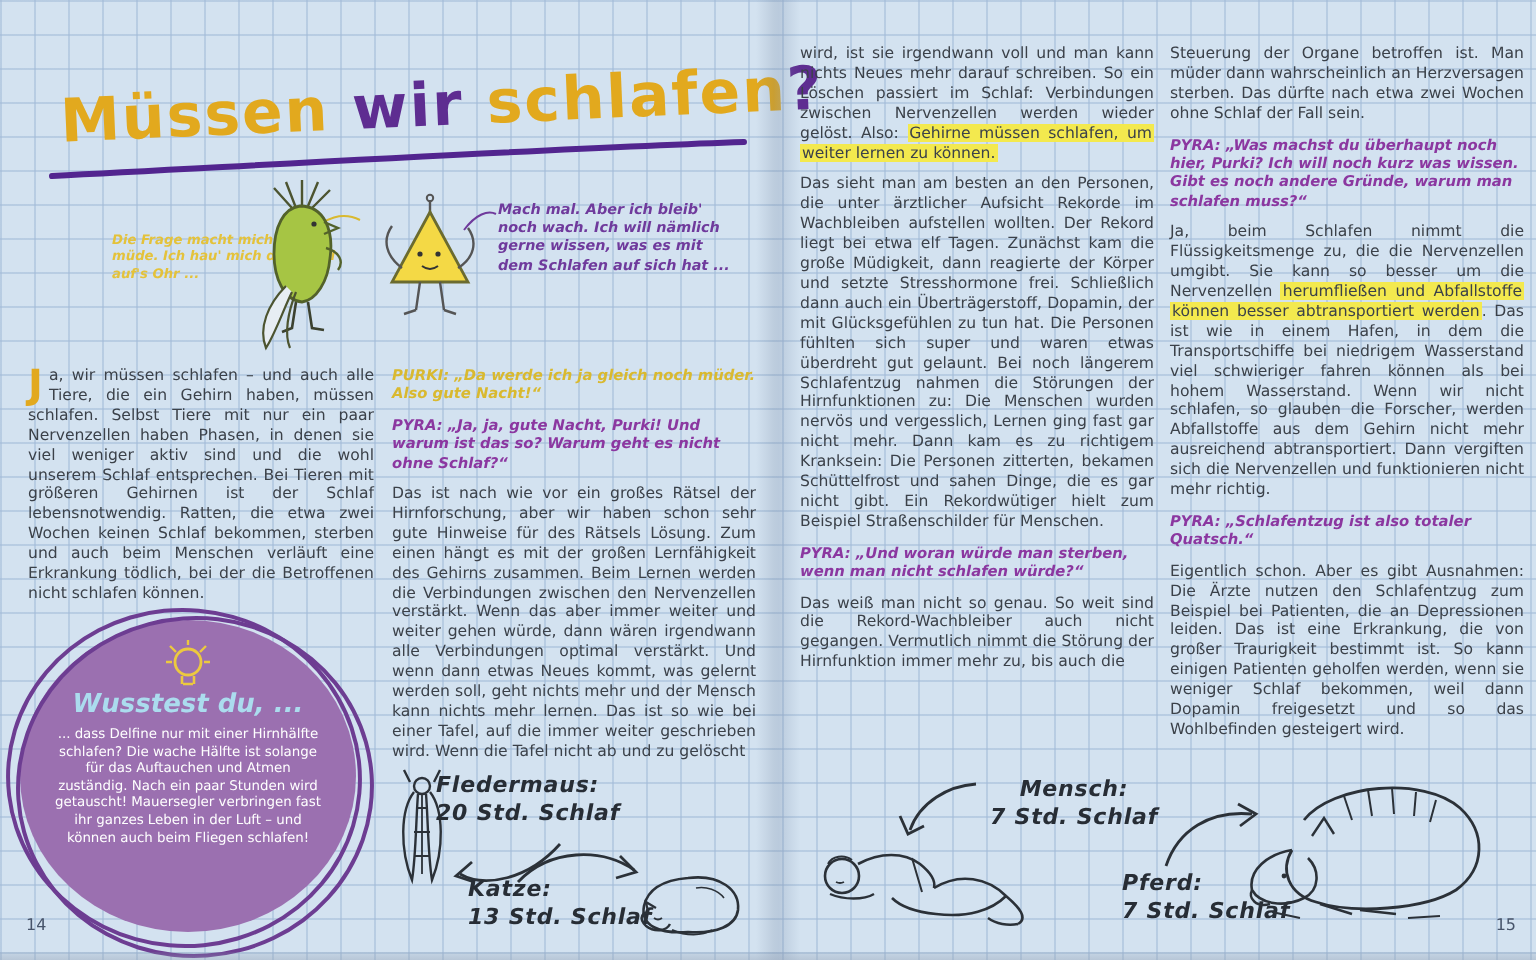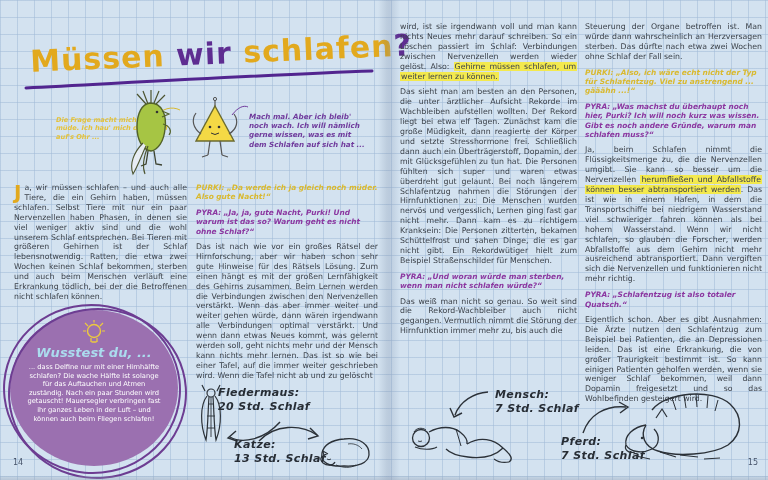--- a/index.html
+++ b/index.html
@@ -17,21 +17,21 @@
   .bottom-edge{position:absolute;left:0;bottom:0;width:768px;height:4px;background:linear-gradient(180deg, rgba(120,140,165,.15), rgba(150,165,185,.45));}
 
   .page-title{position:absolute;left:30px;top:36px;width:360px;
     font-weight:bold;font-size:30px;letter-spacing:1px;transform:rotate(-2.5deg);white-space:nowrap;}
   .t-yellow{color:#e2a91e;}
   .t-purple{color:#5e2d91;}
   .underline-svg{position:absolute;left:22px;top:58px;}
 
   .bubble{position:absolute;font-style:italic;font-weight:bold;}
   .bubble-purki{left:56px;top:116px;width:112px;font-size:6.6px;line-height:8.4px;color:#e4c23a;}
-  .bubble-pyra{left:249px;top:112px;width:120px;font-size:7.2px;line-height:9.2px;color:#6f3a9c;}
+  .bubble-pyra{left:249px;top:100px;width:120px;font-size:7.2px;line-height:9.2px;color:#6f3a9c;}
 
   .para{font-size:7.8px;line-height:9.9px;color:#3b4149;text-align:justify;}
   .col{position:absolute;}
   .col-l1{left:14px;top:183px;width:173px;}
   .col-l2{left:196px;top:183px;width:182px;}
   .col-r1{left:400px;top:22px;width:177px;}
   .col-r2{left:585px;top:22px;width:177px;}
 
   .dropcap{float:left;font-size:20px;line-height:17px;font-weight:bold;color:#e2a91e;margin:1px 3px 0 0;}
 
@@ -171,33 +171,32 @@
         <span>wird, ist sie irgendwann voll und man kann nichts Neues mehr darauf schreiben. So ein Löschen passiert im Schlaf: Verbindungen zwischen Nervenzellen werden wieder gelöst. Also: </span><span class="hl">Gehirne müssen schlafen, um weiter lernen zu können.</span>
       </div>
       <div class="gap"></div>
       <div class="para">Das sieht man am besten an den Personen, die unter ärztlicher Aufsicht Rekorde im Wachbleiben aufstellen wollten. Der Rekord liegt bei etwa elf Tagen. Zunächst kam die große Müdigkeit, dann reagierte der Körper und setzte Stresshormone frei. Schließlich dann auch ein Überträgerstoff, Dopamin, der mit Glücksgefühlen zu tun hat. Die Personen fühlten sich super und waren etwas überdreht gut gelaunt. Bei noch längerem Schlafentzug nahmen die Störungen der Hirnfunktionen zu: Die Menschen wurden nervös und vergesslich, Lernen ging fast gar nicht mehr. Dann kam es zu richtigem Kranksein: Die Personen zitterten, bekamen Schüttelfrost und sahen Dinge, die es gar nicht gibt. Ein Rekordwütiger hielt zum Beispiel Straßenschilder für Menschen.</div>
       <div class="gap"></div>
       <div class="dialog d-pyra">PYRA: „Und woran würde man sterben, wenn man nicht schlafen würde?“</div>
       <div class="para">Das weiß man nicht so genau. So weit sind die Rekord-Wachbleiber auch nicht gegangen. Vermutlich nimmt die Störung der Hirnfunktion immer mehr zu, bis auch die</div>
     </div>
 
     <div class="col col-r2">
-      <div class="para">Steuerung der Organe betroffen ist. Man würde dann wahrscheinlich an Herzversagen sterben. Das dürfte nach etwa zwei Wochen ohne Schlaf der Fall sein.</div>
-      <div class="gap"></div>
-      <div class="dialog d-purki">PURKI: „Also, ich wäre echt nicht der Typ für Schlafentzug. Viel zu anstrengend ... gääähn ...!“</div>
+      <div class="para">Steuerung der Organe betroffen ist. Man müder dann wahrscheinlich an Herzversagen sterben. Das dürfte nach etwa zwei Wochen ohne Schlaf der Fall sein.</div>
+      <div class="gap"></div>
       <div class="dialog d-pyra">PYRA: „Was machst du überhaupt noch hier, Purki? Ich will noch kurz was wissen. Gibt es noch andere Gründe, warum man schlafen muss?“</div>
       <div class="para">
         <span>Ja, beim Schlafen nimmt die Flüssigkeitsmenge zu, die die Nervenzellen umgibt. Sie kann so besser um die Nervenzellen </span><span class="hl">herumfließen und Abfallstoffe können besser abtransportiert werden</span><span>. Das ist wie in einem Hafen, in dem die Transportschiffe bei niedrigem Wasserstand viel schwieriger fahren können als bei hohem Wasserstand. Wenn wir nicht schlafen, so glauben die Forscher, werden Abfallstoffe aus dem Gehirn nicht mehr ausreichend abtransportiert. Dann vergiften sich die Nervenzellen und funktionieren nicht mehr richtig.</span>
       </div>
       <div class="gap"></div>
       <div class="dialog d-pyra">PYRA: „Schlafentzug ist also totaler Quatsch.“</div>
       <div class="para">Eigentlich schon. Aber es gibt Ausnahmen: Die Ärzte nutzen den Schlafentzug zum Beispiel bei Patienten, die an Depressionen leiden. Das ist eine Erkrankung, die von großer Traurigkeit bestimmt ist. So kann einigen Patienten geholfen werden, wenn sie weniger Schlaf bekommen, weil dann Dopamin freigesetzt und so das Wohlbefinden gesteigert wird.</div>
     </div>
 
-    <div class="hand" style="left:495px;top:388px;">
+    <div class="hand" style="left:495px;top:388px;text-align:center;">
       <div>Mensch:</div>
       <div>7 Std. Schlaf</div>
     </div>
     <svg class="abs" style="left:446px;top:388px;" width="45" height="32">
       <path d="M42,4 C28,5 14,13 9,27" stroke="#2b3138" stroke-width="1.4" fill="none"></path>
       <path d="M4,20 L8,29 L16,25" stroke="#2b3138" stroke-width="1.4" fill="none"></path>
     </svg>
     <svg class="abs" style="left:406px;top:412px;" width="118" height="52" viewBox="0 0 118 52">
       <circle cx="15" cy="26" r="8.5" fill="none" stroke="#2b3138" stroke-width="1.3"></circle>
       <path d="M8,20 C10,16 16,15 20,18" stroke="#2b3138" stroke-width="1" fill="none"></path>

